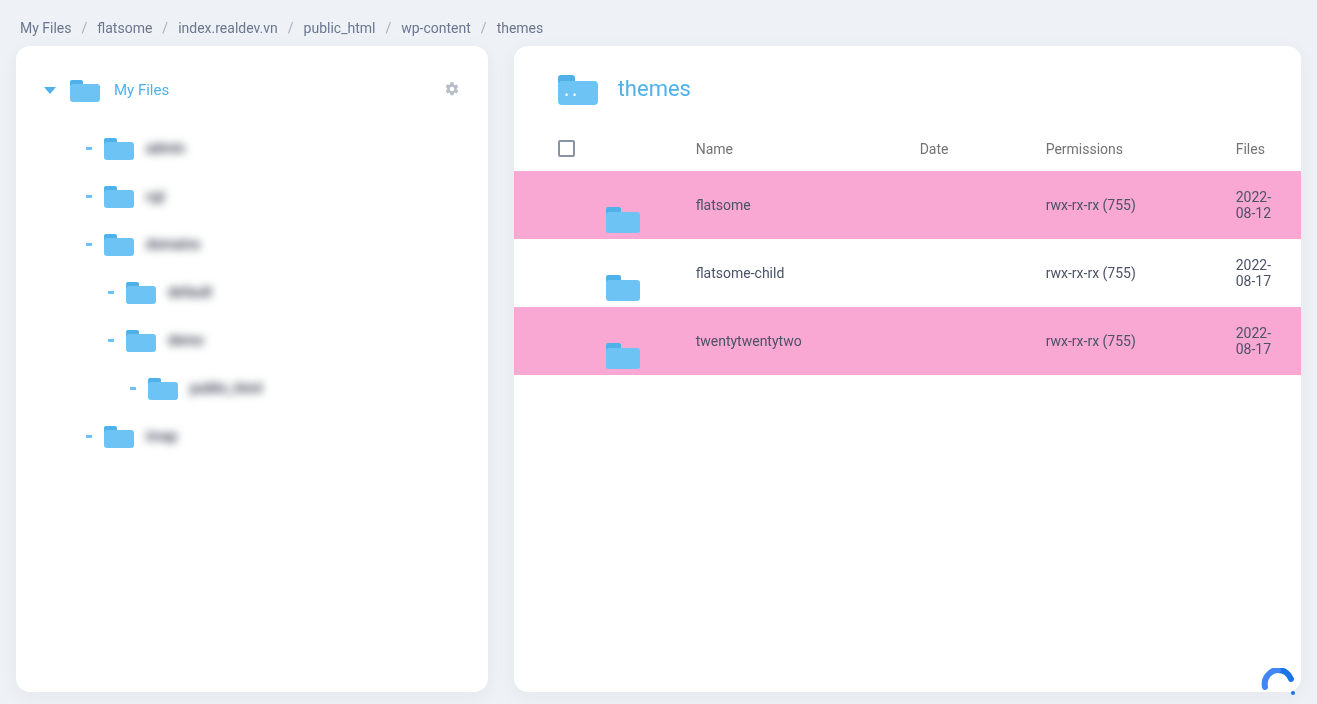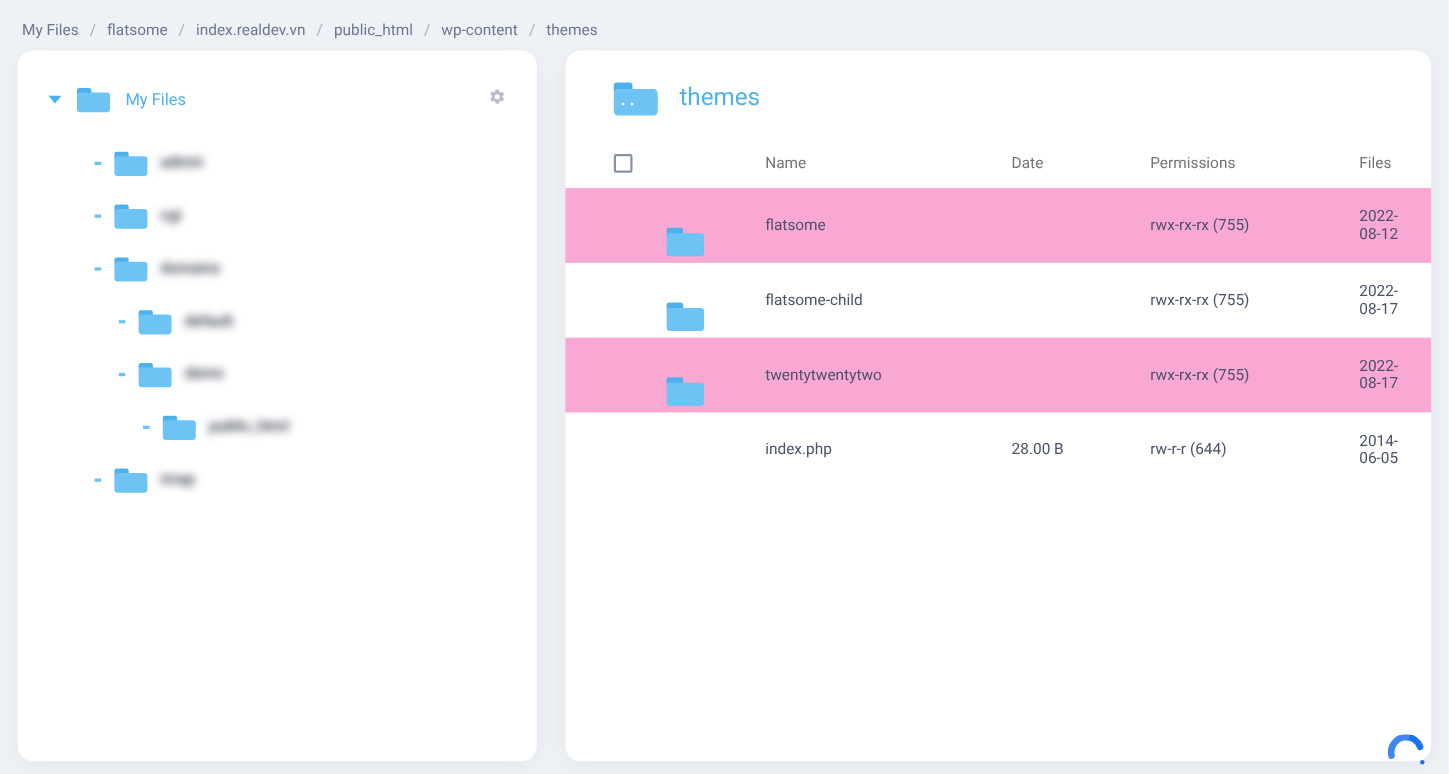--- a/index.html
+++ b/index.html
@@ -210,28 +210,20 @@
           <div class="col-date">2022-08-17</div>
         </div>
         <div class="row alt">
           <div class="col-check"></div>
           <div class="col-icon"><span class="folder-icon"></span></div>
           <div class="col-name">twentytwentytwo</div>
           <div class="col-size"></div>
           <div class="col-perm">rwx-rx-rx (755)</div>
           <div class="col-date">2022-08-17</div>
         </div>
-        <div class="row">
-          <div class="col-check"></div>
-          <div class="col-icon"><span class="file-icon"></span></div>
-          <div class="col-name">index.php</div>
-          <div class="col-size">28.00 B</div>
-          <div class="col-perm">rw-r-r (644)</div>
-          <div class="col-date">2014-06-05</div>
-        </div>
       </div>
   </div>
 </div>
 
 <div class="recaptcha-badge">
   <svg viewBox="0 0 40 30">
       <path d="M20 2 A14 14 0 0 1 33 11" stroke="#1a73e8" stroke-width="6" fill="none" stroke-linecap="round"></path>
       <path d="M7 19 A14 14 0 0 1 20 2" stroke="#4285f4" stroke-width="6" fill="none" stroke-linecap="round"></path>
       <circle cx="35" cy="25" r="2" fill="#1a73e8"></circle>
     </svg>

